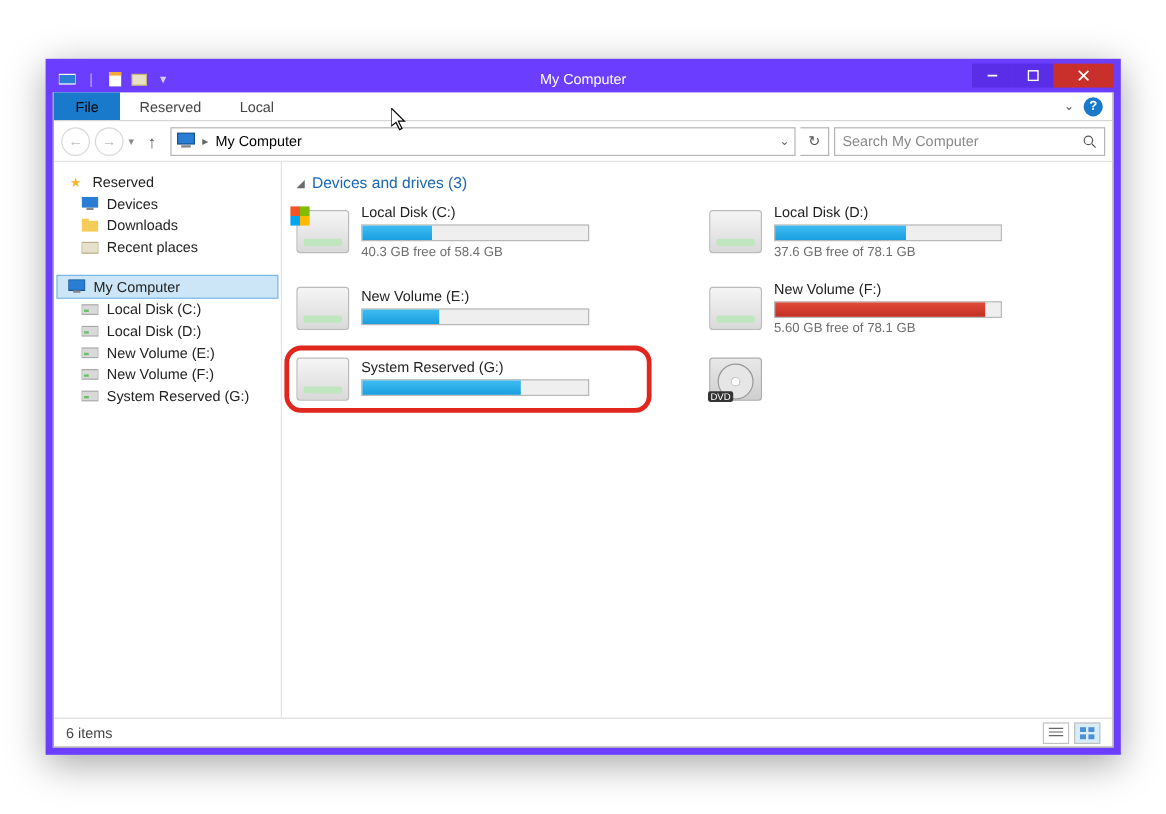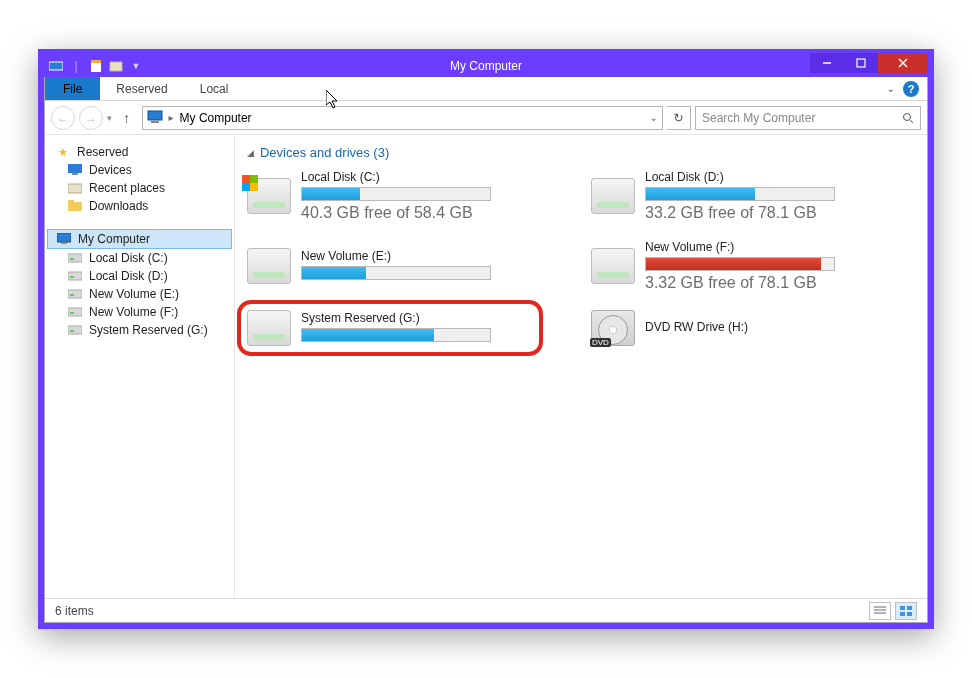--- a/index.html
+++ b/index.html
@@ -53,21 +53,21 @@
   linear-gradient(transparent 50%, #05a6f0 50%) 0 0/50% 100% no-repeat,
   linear-gradient(transparent 50%, #ffb900 50%) 100% 0/50% 100% no-repeat; }
 .dvd-icon { width: 44px; height: 36px; background: linear-gradient(#e8e8e8,#cfcfcf); border:1px solid #aaa; border-radius:3px; position: relative; flex: 0 0 auto; }
 .dvd-icon::before { content:''; position:absolute; left:6px; top:4px; width:28px; height:28px; border-radius:50%; background: radial-gradient(circle,#fff 0 15%, #ccc 16% 20%, #e6e6e6 21% 100%); border:1px solid #999; }
 .dvd-icon::after { content:'DVD'; position:absolute; left:-2px; bottom:-2px; font-size:8px; background:#333; color:#fff; padding:0 2px; border-radius:2px; }
 .drive-info { flex: 1; font-size: 12px; }
 .drive-name { color: #222; margin-bottom: 3px; }
 .drive-bar { width: 190px; height: 14px; border: 1px solid #b8b8b8; background: #efefef; margin-bottom: 3px; position: relative; }
 .drive-bar .fill { position: absolute; left:0; top:0; bottom:0; background: linear-gradient(#3fbcf2,#1b9fe0); }
 .drive-bar .fill.red { background: linear-gradient(#e24b3a,#c12f23); }
-.drive-free { color: #6d6d6d; font-size: 16px; }
+.drive-free { color: #6d6d6d; font-size: 11px; }
 .drive.with-highlight { position: relative; }
 .drive.with-highlight::after { content:''; position:absolute; left:-10px; top:-10px; right:-16px; bottom:-10px; border: 4px solid #e1261d; border-radius: 14px; pointer-events:none; }
 
 .statusbar { height: 24px; border-top: 1px solid #dcdcdc; display: flex; align-items: center; padding: 0 10px; font-size: 12px; color: #444; }
 .statusbar .right-icons { margin-left: auto; display: flex; gap: 4px; }
 .view-ic { width: 22px; height: 18px; border: 1px solid #c1c1c1; display:flex; align-items:center; justify-content:center; font-size:10px; color:#555;}
 
 .cursor { position: absolute; left: 326px; top: 90px; font-size: 16px; color: #000; pointer-events: none; }
 
 svg { display: block; }
@@ -172,33 +172,33 @@
                 <svg width="14" height="12">
                   <rect x="0" y="0" width="14" height="9" fill="#2a7dd4"></rect>
                   <rect x="4" y="9" width="6" height="2" fill="#888"></rect>
                 </svg>
               </span>
             <span>Devices</span>
           </div>
           <div class="side-item">
             <span class="tiny-icon">
                 <svg width="14" height="12">
-                  <rect x="0" y="2" width="14" height="9" fill="#e6e0cc" stroke="#b8ad83"></rect>
-                </svg>
-              </span>
-            <span>Recent places</span>
-          </div>
-          <div class="side-item">
-            <span class="tiny-icon">
-                <svg width="14" height="12">
                   <rect x="0" y="2" width="14" height="9" fill="#f3cc5a"></rect>
                   <rect x="0" y="0" width="6" height="3" fill="#f3cc5a"></rect>
                 </svg>
               </span>
             <span>Downloads</span>
+          </div>
+          <div class="side-item">
+            <span class="tiny-icon">
+                <svg width="14" height="12">
+                  <rect x="0" y="2" width="14" height="9" fill="#e6e0cc" stroke="#b8ad83"></rect>
+                </svg>
+              </span>
+            <span>Recent places</span>
           </div>
         </div>
 
         <div class="side-group">
           <div class="side-item selected">
             <span class="tiny-icon">
                 <svg width="14" height="12">
                   <rect x="0" y="0" width="14" height="9" fill="#2a7dd4" stroke="#15508f"></rect>
                   <rect x="4" y="9" width="6" height="2" fill="#888"></rect>
                 </svg>
@@ -270,56 +270,53 @@
                 <div class="drive-free">40.3 GB free of 58.4 GB</div>
               </div>
             </div>
             <div class="drive">
               <div class="drive-icon"></div>
               <div class="drive-info">
                 <div class="drive-name">Local Disk (D:)</div>
                 <div class="drive-bar">
                   <div class="fill" style="width:58%"></div>
                 </div>
-                <div class="drive-free">33.2 GB free of 78.1 GB</div>
+                <div class="drive-free">37.6 GB free of 78.1 GB</div>
               </div>
             </div>
             <div class="drive">
               <div class="drive-icon"></div>
               <div class="drive-info">
                 <div class="drive-name">New Volume (E:)</div>
                 <div class="drive-bar">
                   <div class="fill" style="width:34%"></div>
                 </div>
               </div>
             </div>
             <div class="drive">
               <div class="drive-icon"></div>
               <div class="drive-info">
                 <div class="drive-name">New Volume (F:)</div>
                 <div class="drive-bar">
                   <div class="fill red" style="width:93%"></div>
                 </div>
-                <div class="drive-free">3.32 GB free of 78.1 GB</div>
+                <div class="drive-free">5.60 GB free of 78.1 GB</div>
               </div>
             </div>
             <div class="drive with-highlight">
               <div class="drive-icon"></div>
               <div class="drive-info">
                 <div class="drive-name">System Reserved (G:)</div>
                 <div class="drive-bar">
                   <div class="fill" style="width:70%"></div>
                 </div>
               </div>
             </div>
             <div class="drive">
               <div class="dvd-icon"></div>
-              <div class="drive-info">
-                <div class="drive-name">DVD RW Drive (H:)</div>
-              </div>
             </div>
           </div>
       </div>
     </div>
 
     <div class="statusbar">
       <span>6 items</span>
       <div class="right-icons">
         <div class="view-ic">
           <svg width="14" height="12">

